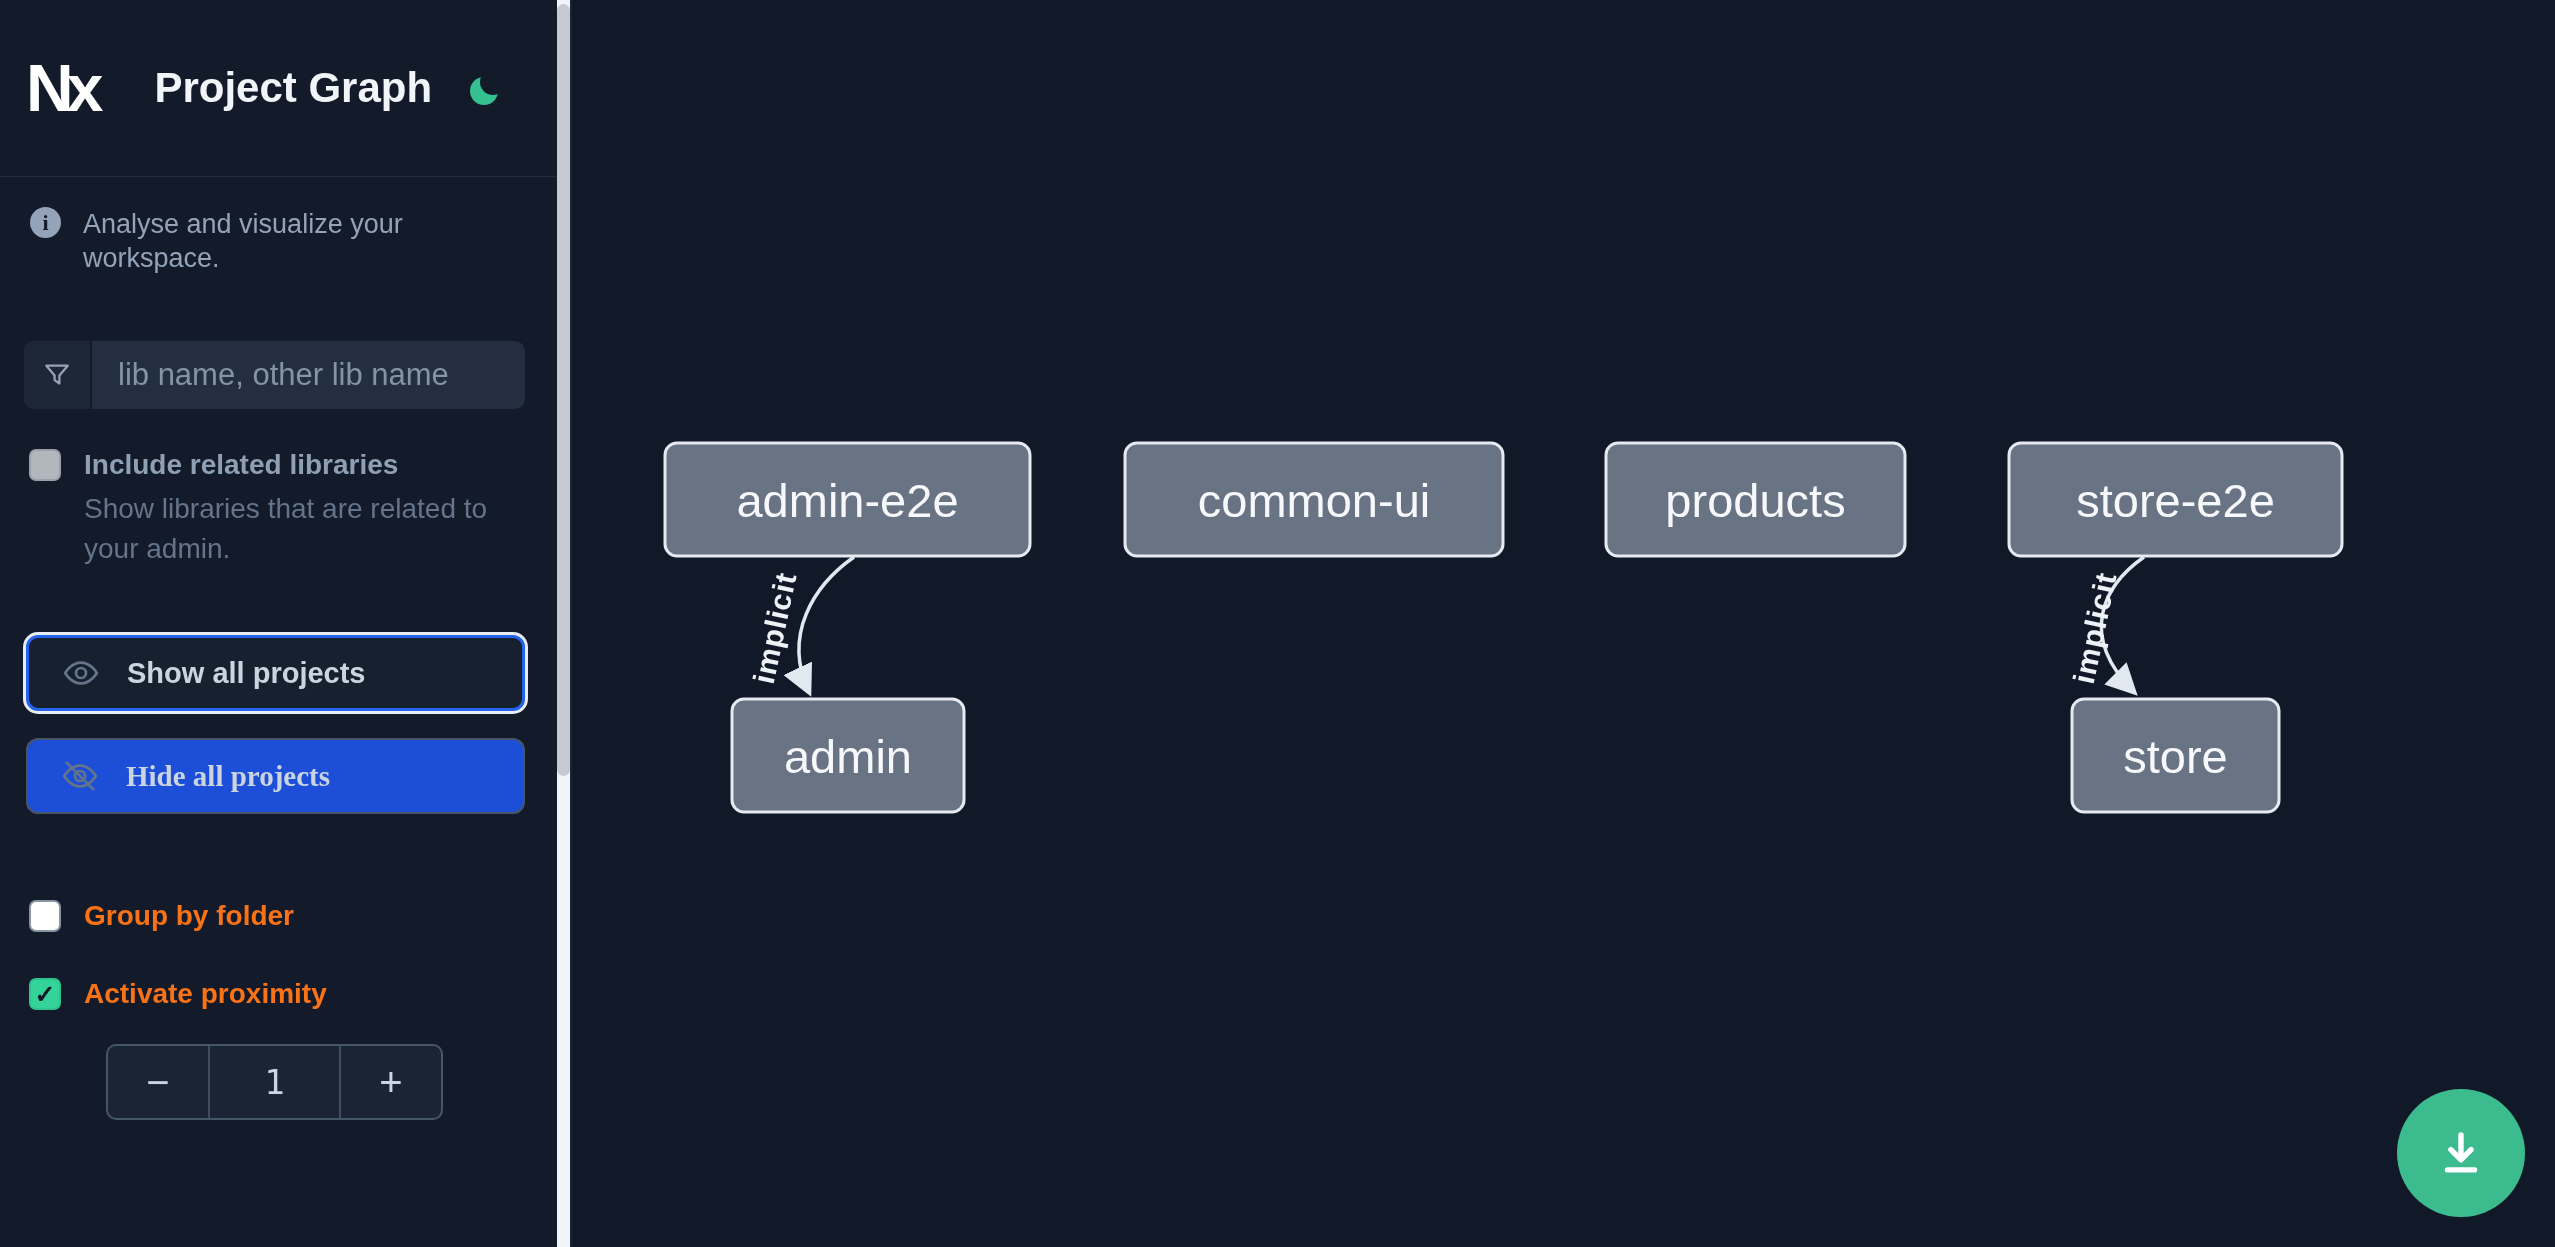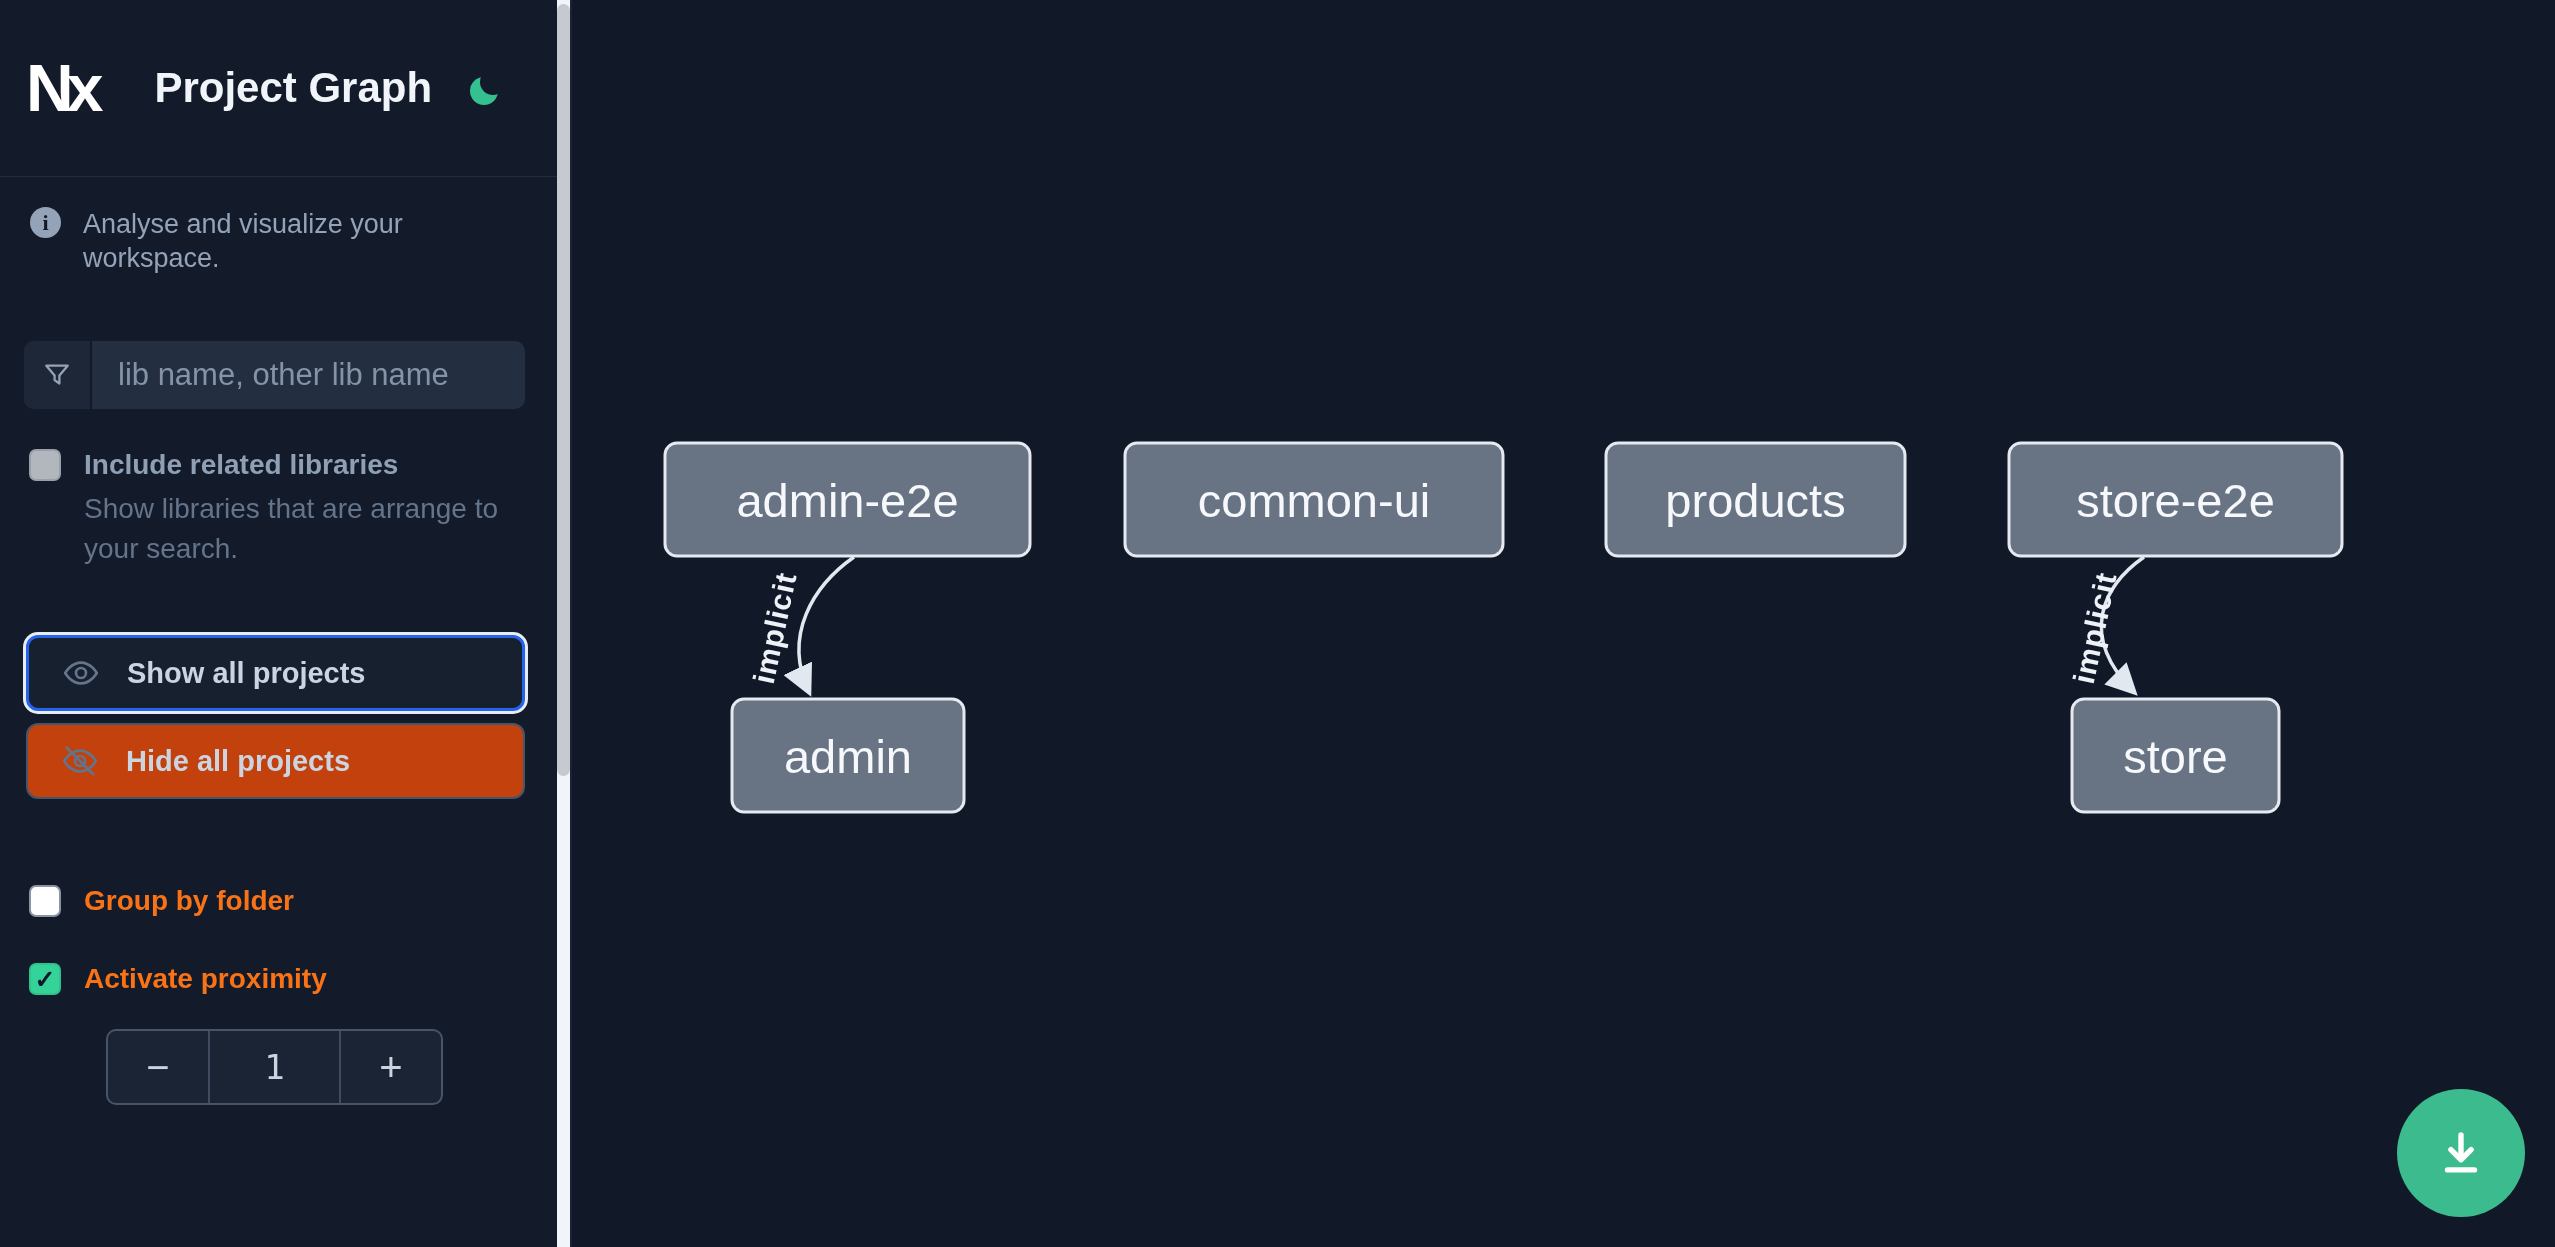--- a/index.html
+++ b/index.html
@@ -68,21 +68,21 @@
 
   .btn {
     margin:0 32px 0 26px; height:76px; border-radius:12px; flex:none;
     display:flex; align-items:center; gap:26px; padding:12px 32px;
     font-size:29px; font-weight:700; color:#cbd5e1; cursor:pointer;
   }
   .btn.focused {
     margin-top:66px; background:#16202f;
     border:3px solid #2563eb; box-shadow:0 0 0 3px #e8edf4;
   }
-  .btn.normal { margin-top:12px; background:#c2410c; border:2px solid #475569; }
+  .btn.normal { margin-top:27px; background:#1d4ed8; border:2px solid #475569;font-family:Liberation Serif, serif; }
 
   .stepper {
     margin:32px 0 0 106px; width:337px; height:76px; display:flex; flex:none;
     border:2px solid #475569; border-radius:10px; background:#1a2435; color:#cbd5e1;
   }
   .step-btn { width:100px; display:flex; align-items:center; justify-content:center; font-size:40px; font-weight:300; cursor:pointer; }
   .step-val {
     flex:1; display:flex; align-items:center; justify-content:center; font-size:34px;
     font-family:"DejaVu Sans Mono", monospace;
     border-left:2px solid #3f4b61; border-right:2px solid #3f4b61;
@@ -129,21 +129,21 @@
       <svg width="32" height="32" viewBox="0 0 24 24" fill="none" stroke="#94a3b8" stroke-width="1.7" stroke-linejoin="round" stroke-linecap="round">
         <path d="M4 5h16l-6.2 7.4v6l-3.6-2.6v-3.4z"></path>
       </svg>
     </span>
     <input type="text" placeholder="lib name, other lib name" style="">
   </div>
 
   <div class="toggle m-include disabled">
     <span class="cb disabled"></span>
     <span class="t-label">Include related libraries</span>
-    <span class="t-desc">Show libraries that are arrange to your search.</span>
+    <span class="t-desc">Show libraries that are related to your admin.</span>
   </div>
 
   <div class="btn focused">
     <svg width="40" height="40" viewBox="0 0 24 24" fill="none" stroke="#64748b" stroke-width="1.6" stroke-linecap="round" stroke-linejoin="round">
       <path d="M2.5 12s3.5-6.2 9.5-6.2S21.5 12 21.5 12s-3.5 6.2-9.5 6.2S2.5 12 2.5 12z"></path>
       <circle cx="12" cy="12" r="3"></circle>
     </svg>
     <span>Show all projects</span>
   </div>
 

